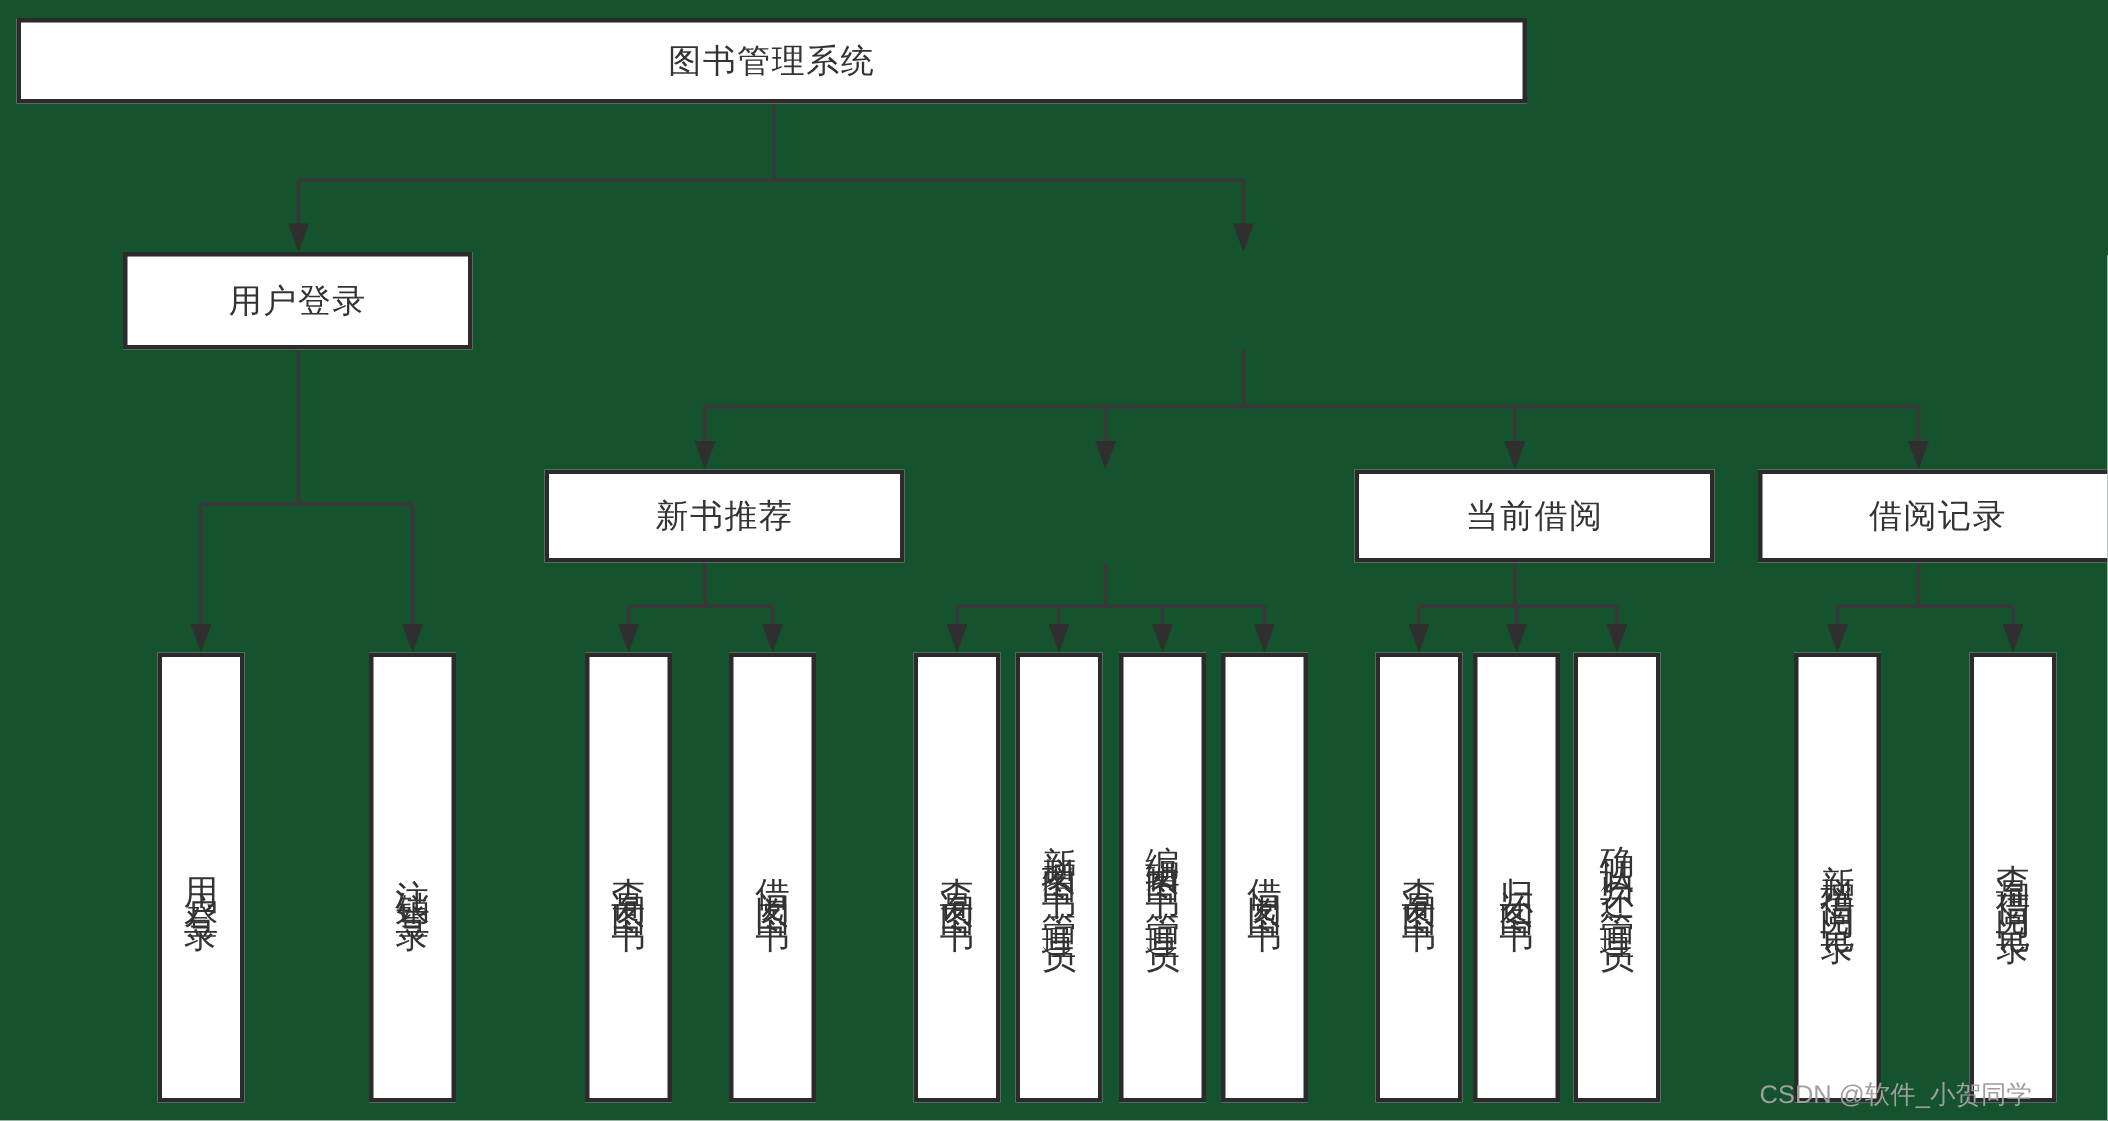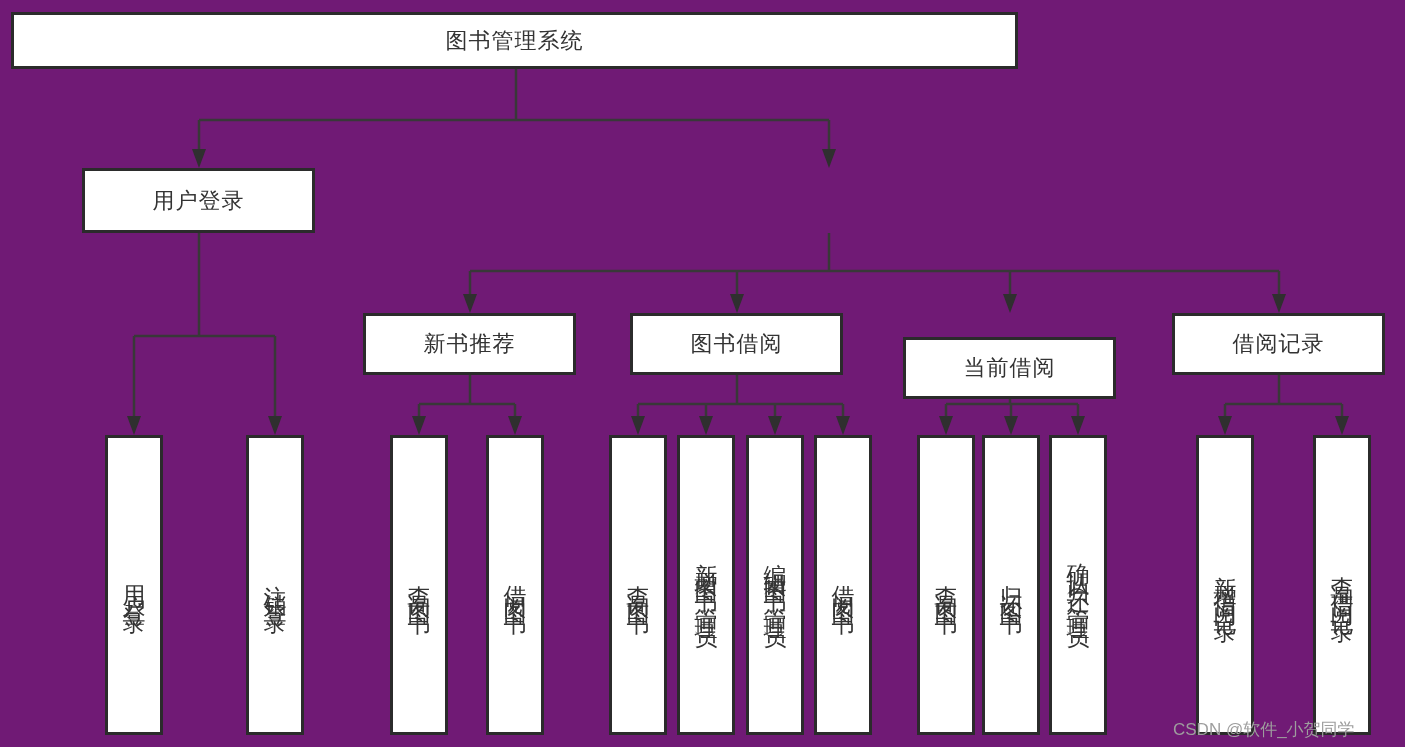--- a/index.html
+++ b/index.html
@@ -5,21 +5,21 @@
   html, body {
     margin: 0;
     padding: 0;
     background: #ffffff;
     font-family: "Liberation Sans", sans-serif;
   }
   .canvas {
     position: relative;
     width: 1405px;
     height: 747px;
-    background: #701a75;
+    background: #14532d;
     overflow: hidden;
   }
   .connectors {
     position: absolute;
     left: 0;
     top: 0;
     width: 1405px;
     height: 747px;
     pointer-events: none;
   }
@@ -34,24 +34,24 @@
     justify-content: center;
   }
   .hbox {
     font-size: 22px;
     letter-spacing: 1px;
   }
   .root-box   { left: 11px;  top: 12px;  width: 1007px; height: 57px; }
   .lvl2       { top: 168px; height: 65px; }
   .n-userlogin{ left: 82px;  width: 233px; }
   .n-bookmgmt { left: 712px; width: 235px; }
-  .lvl3       { top: 313px; height: 62px; width: 213px; }
+  .lvl3       { top: 313px; height: 62px; width: 240px; }
   .n-newbook  { left: 363px; }
   .n-borrow   { left: 630px; }
-  .n-current  { left: 903px; margin-top: 24px; }
+  .n-current  { left: 903px; }
   .n-records  { left: 1172px; }
   .vbox {
     top: 435px;
     width: 58px;
     height: 300px;
     writing-mode: vertical-rl;
     text-orientation: mixed;
     font-size: 23px;
     line-height: 1;
     letter-spacing: 9px;
@@ -110,21 +110,20 @@
     <polygon class="arrow" points="1071,416 1085,416 1078,435"></polygon>
     <polygon class="arrow" points="1218,416 1232,416 1225,435"></polygon>
     <polygon class="arrow" points="1335,416 1349,416 1342,435"></polygon>
   </svg>
 
   <div class="node hbox root-box">图书管理系统</div>
 
   <div class="node hbox lvl2 n-userlogin">用户登录</div>
 
   <div class="node hbox lvl3 n-newbook">新书推荐</div>
-  <div class="node hbox lvl3 n-borrow">图书借阅</div>
   <div class="node hbox lvl3 n-current">当前借阅</div>
   <div class="node hbox lvl3 n-records">借阅记录</div>
 
   <div class="node vbox vA1">用户登录</div>
   <div class="node vbox vA2">注销登录</div>
 
   <div class="node vbox vB1">查询图书</div>
   <div class="node vbox vB2">借阅图书</div>
 
   <div class="node vbox vC1">查询图书</div>

